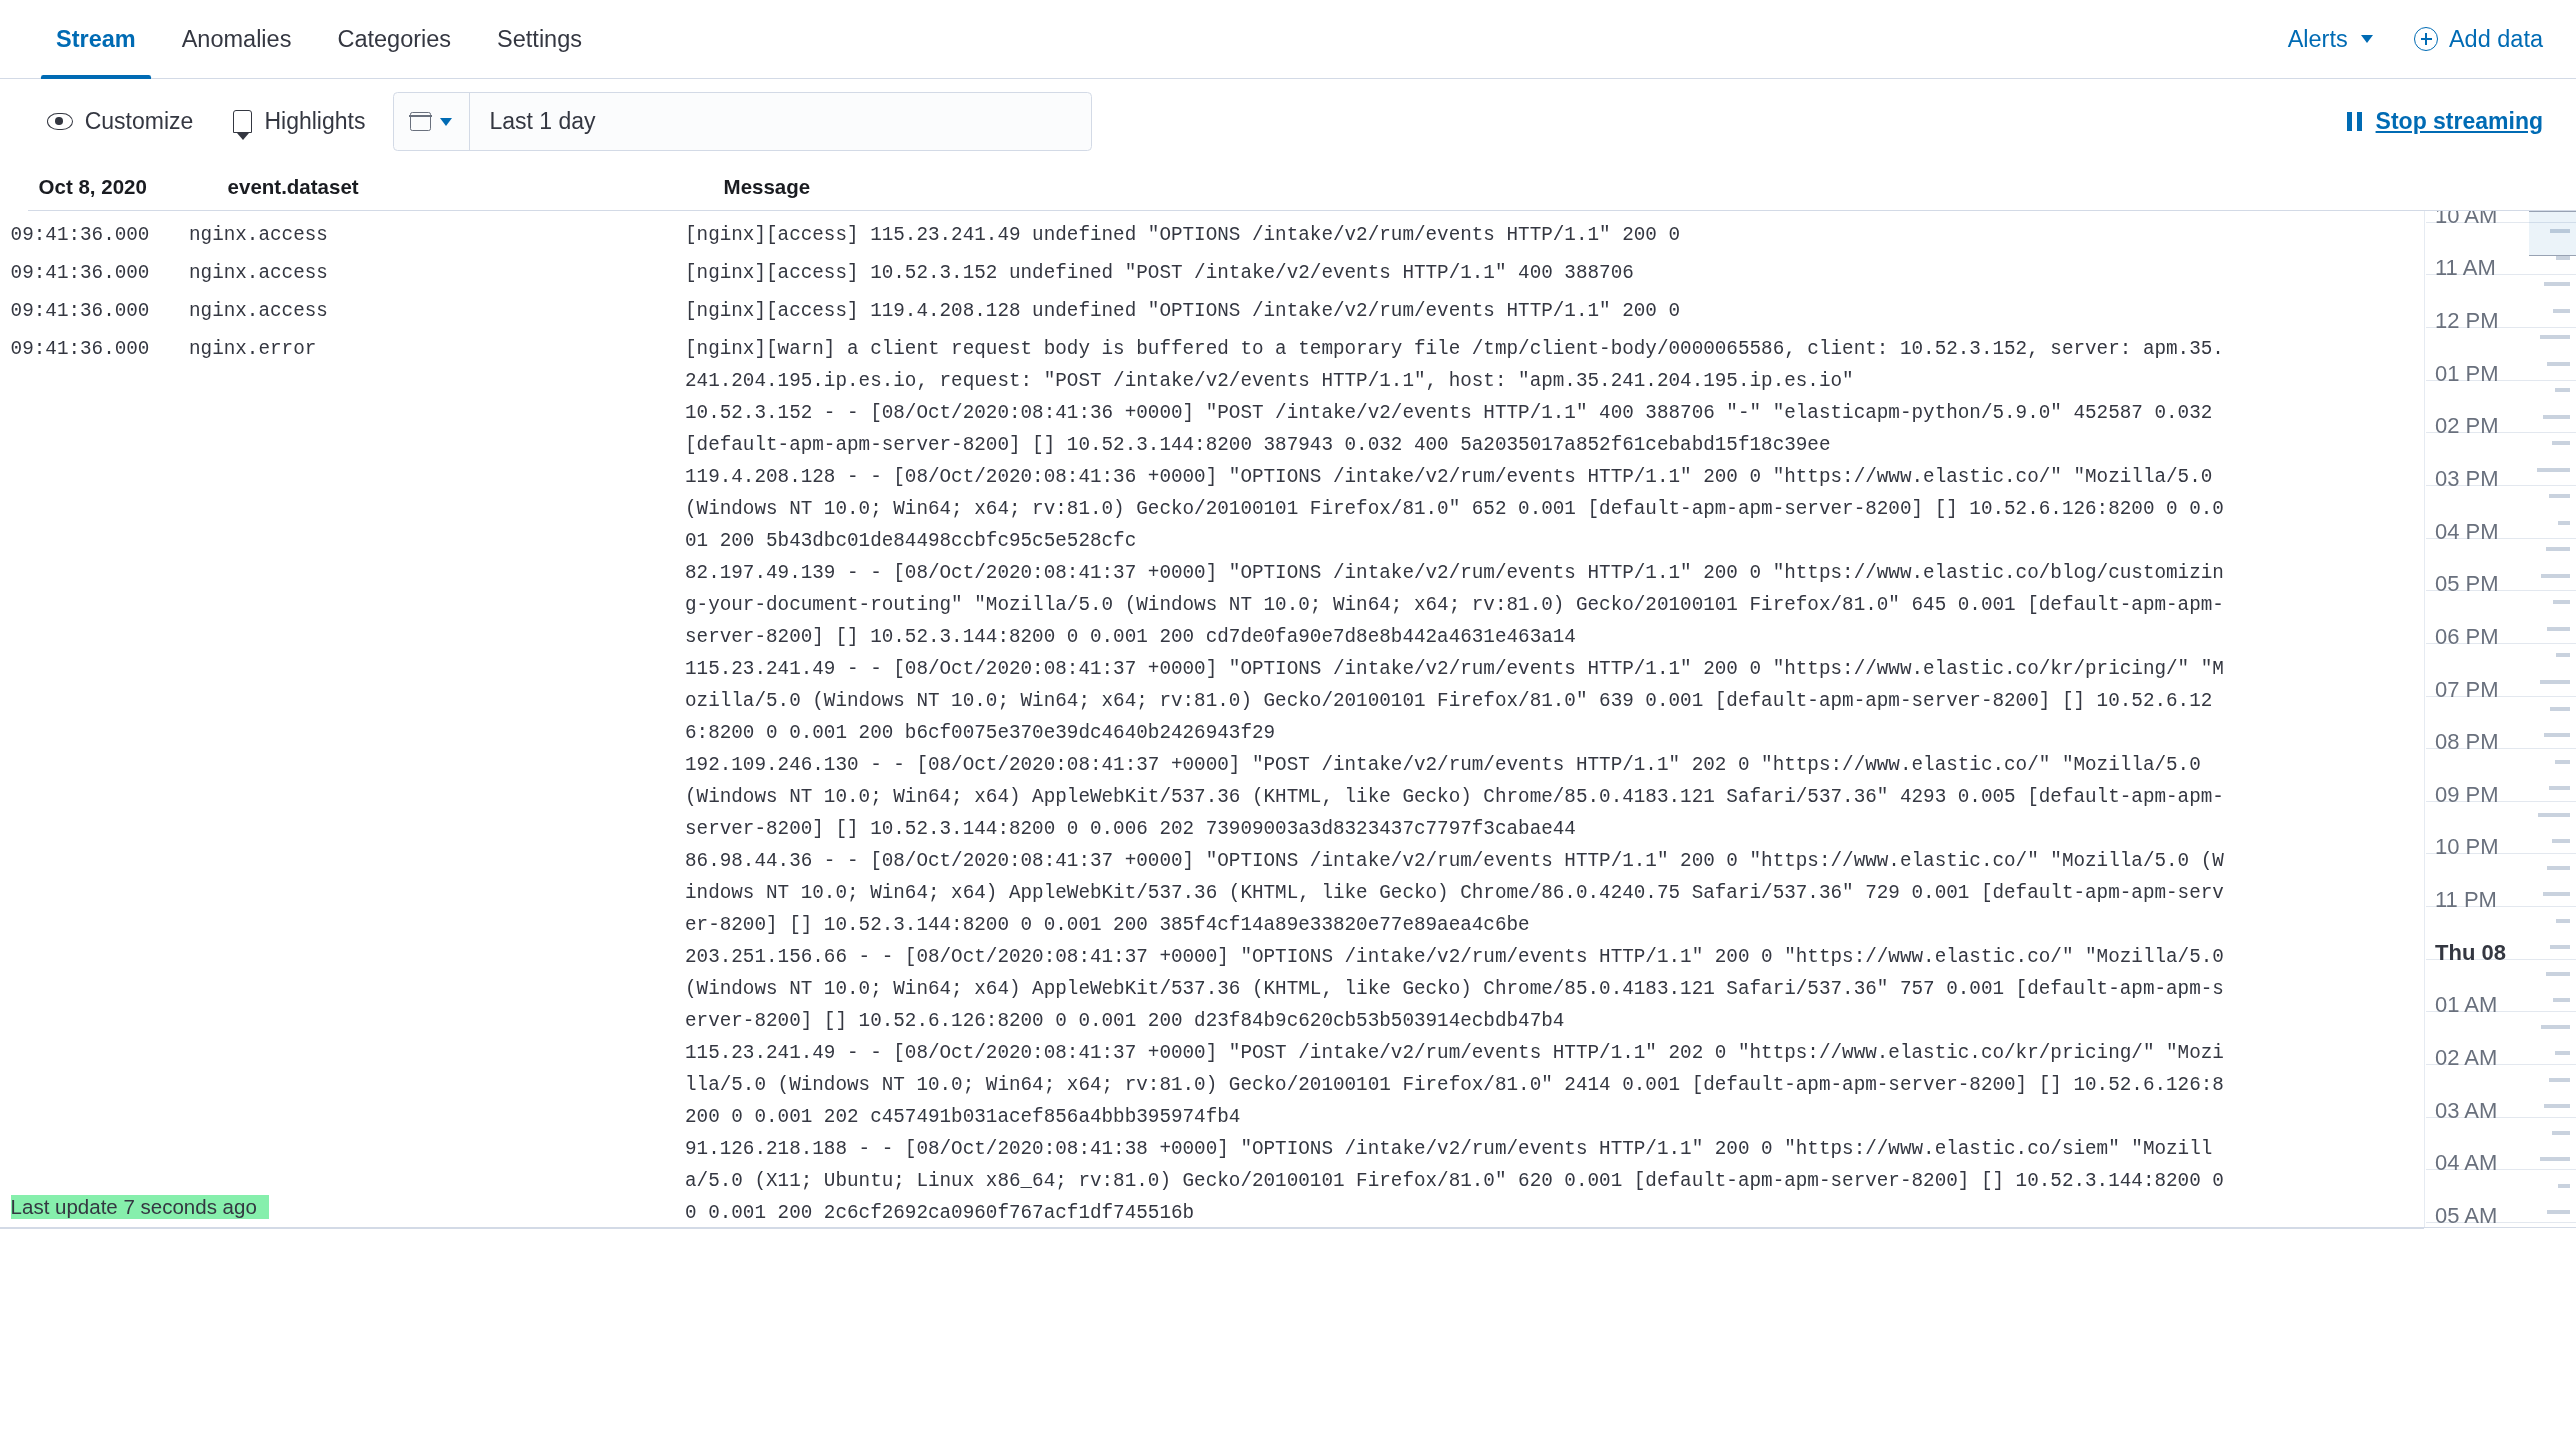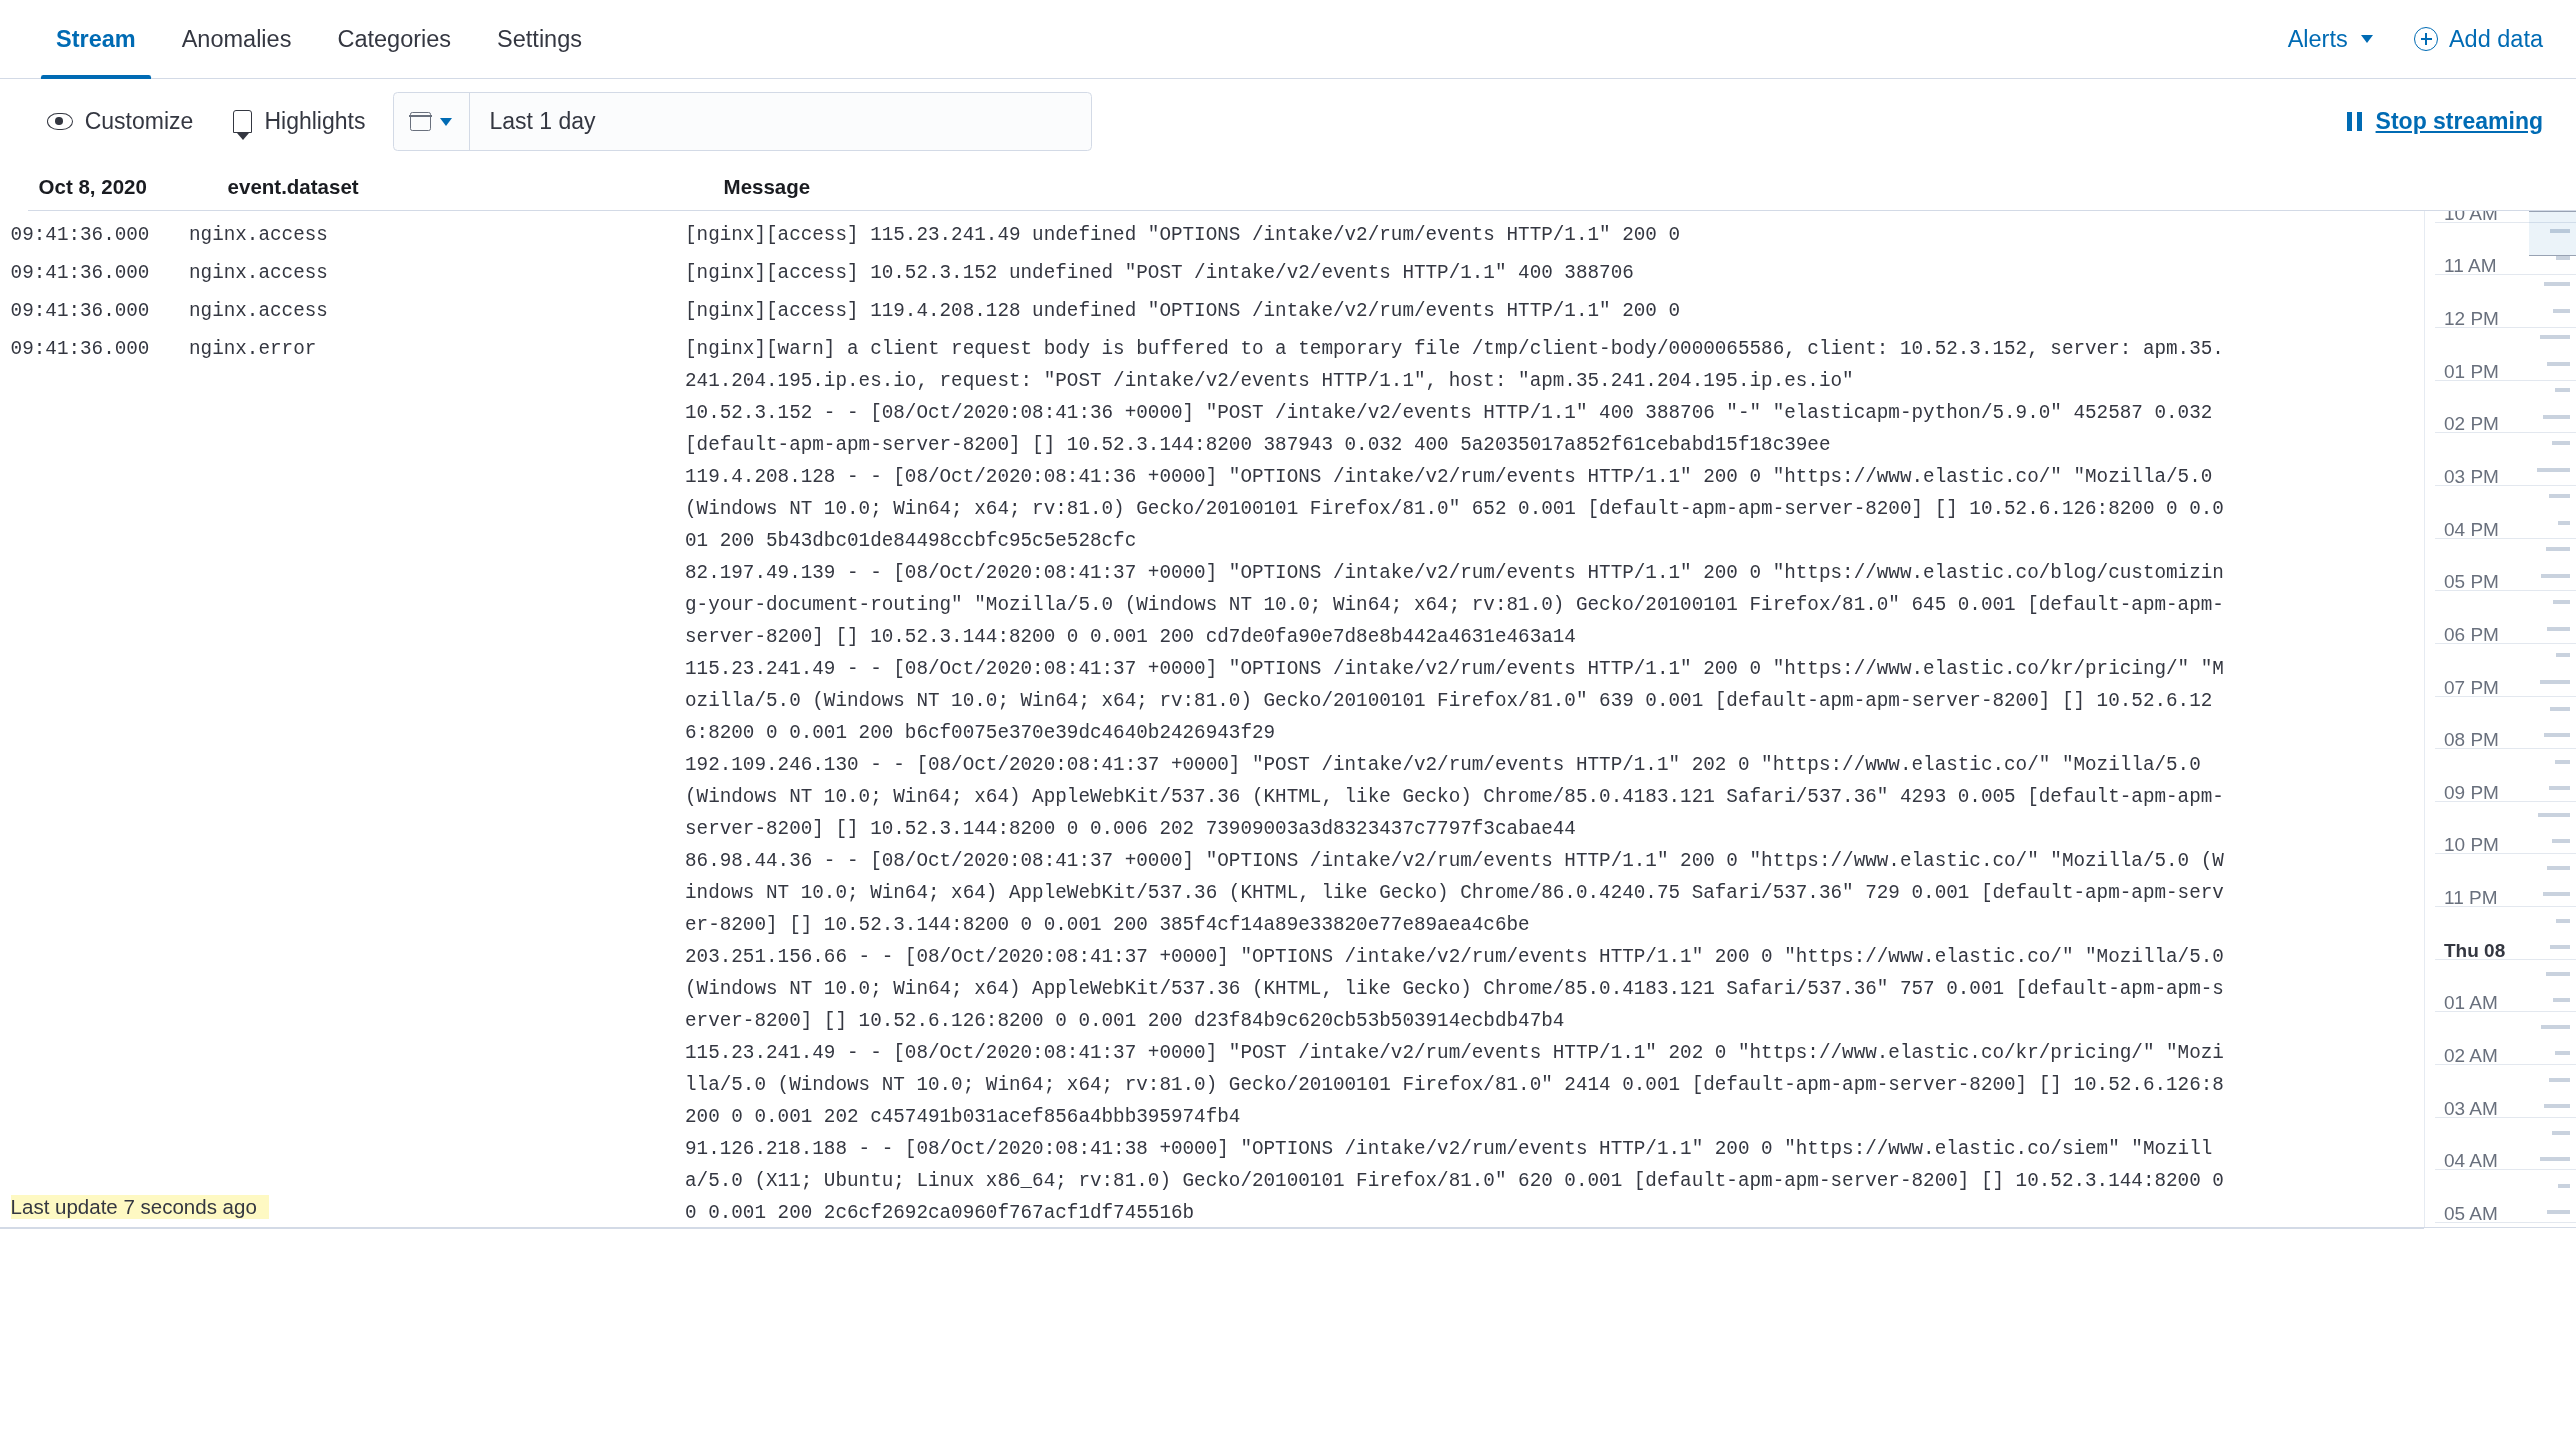--- a/index.html
+++ b/index.html
@@ -198,23 +198,23 @@
   .row .msg { flex: 1; padding-right: 189px; white-space: pre-wrap; word-break: break-all; }
 
   
   .minimap {
     width: 152px; flex: 0 0 152px;
     border-left: 0.8px solid #e6ebf2;
     position: relative;
     background: #fff;
   }
   .mm-tick {
-    position: absolute; left: 10px; right: 0;
+    position: absolute; left: 1px; right: 0;
     border-top: 0.8px solid #e3e8ef;
-    font-size: 19px;
+    font-size: 22px;
     color: #69707d;
     padding-left: 9px;
     height: 0.8px;
   }
   .mm-tick span { position: relative; top: -19.7px; display: block; }
   .mm-tick.major span { font-weight: bold; color: #343741; }
   .mm-bars { position: absolute; right: 0; top: 0; bottom: 0; width: 47px; }
   .mm-bar { position: absolute; right: 6px; background: #c9d2de; height: 3.8px; }
   .mm-viewport {
     position: absolute; right: 0; width: 47px;
@@ -226,21 +226,21 @@
   
   .footer {
     flex: 0 0 129px;
     border-top: 0.8px solid #d3dae6;
     position: relative;
     background: #fff;
   }
   .last-update {
     position: absolute; left: 10.6px; top: -33px;
     font-size: 20.5px; color: #343741;
-    background: #fef9c3; padding-right: 12px;
+    background: #86efac; padding-right: 12px;
   }
   .streaming {
     position: absolute; left: 0; right: 152px; top: 47px;
     display: flex; align-items: center; justify-content: center; gap: 18px;
     font-size: 23px; color: #343741;
   }
   .spinner {
     width: 29px; height: 29px; border-radius: 50%;
     border: 3px solid #d3dae6;
     border-top-color: #006bb4;

